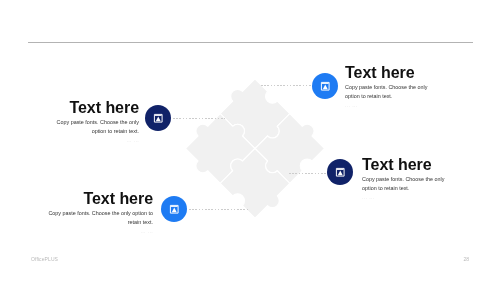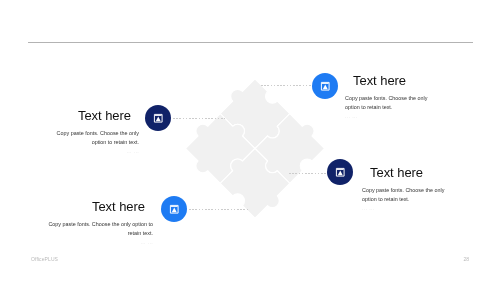--- a/index.html
+++ b/index.html
@@ -6,21 +6,21 @@
   body{width:500px;height:281px;background:#ffffff;font-family:"Liberation Sans",sans-serif;overflow:hidden;}
   .slide{position:relative;width:500px;height:281px;background:#fff;overflow:hidden;}
   .topline{position:absolute;left:28px;top:42px;width:445px;height:1px;background:#b3b3b3;}
   .puzzle{position:absolute;left:175px;top:67px;width:160px;height:160px;}
   .circle{position:absolute;width:26px;height:26px;border-radius:50%;display:flex;align-items:center;justify-content:center;}
   .c-dark{background:#102268;}
   .c-blue{background:#1e7bf3;}
   .icn{width:10.5px;height:10.5px;display:block;}
   .dash{position:absolute;height:1px;background-image:repeating-linear-gradient(to right,#cccccc 0,#cccccc 1.6px,transparent 1.6px,transparent 3.2px);}
   .tb{position:absolute;}
-  .tb h3{margin:8px;font-size:13px;font-weight:normal;color:#111111;letter-spacing:-0.05px;line-height:10px;}
+  .tb h3{margin:0;font-size:16px;font-weight:bold;color:#111111;letter-spacing:-0.05px;line-height:10px;}
   .tb p{margin:5px 0 0;font-size:5.4px;color:#333333;line-height:9.2px;}
   .tb .dots{margin:0.5px 0 0;font-size:5.4px;color:#dedede;line-height:6px;letter-spacing:0.3px;}
   .right-al{text-align:right;}
   .footer-left{position:absolute;left:31px;top:256px;font-size:5px;color:#b9b9b9;letter-spacing:.1px;}
   .footer-right{position:absolute;right:31px;top:256px;font-size:5px;color:#b9b9b9;}
 </style>
 </head>
 <body>
 
 <div class="slide">

